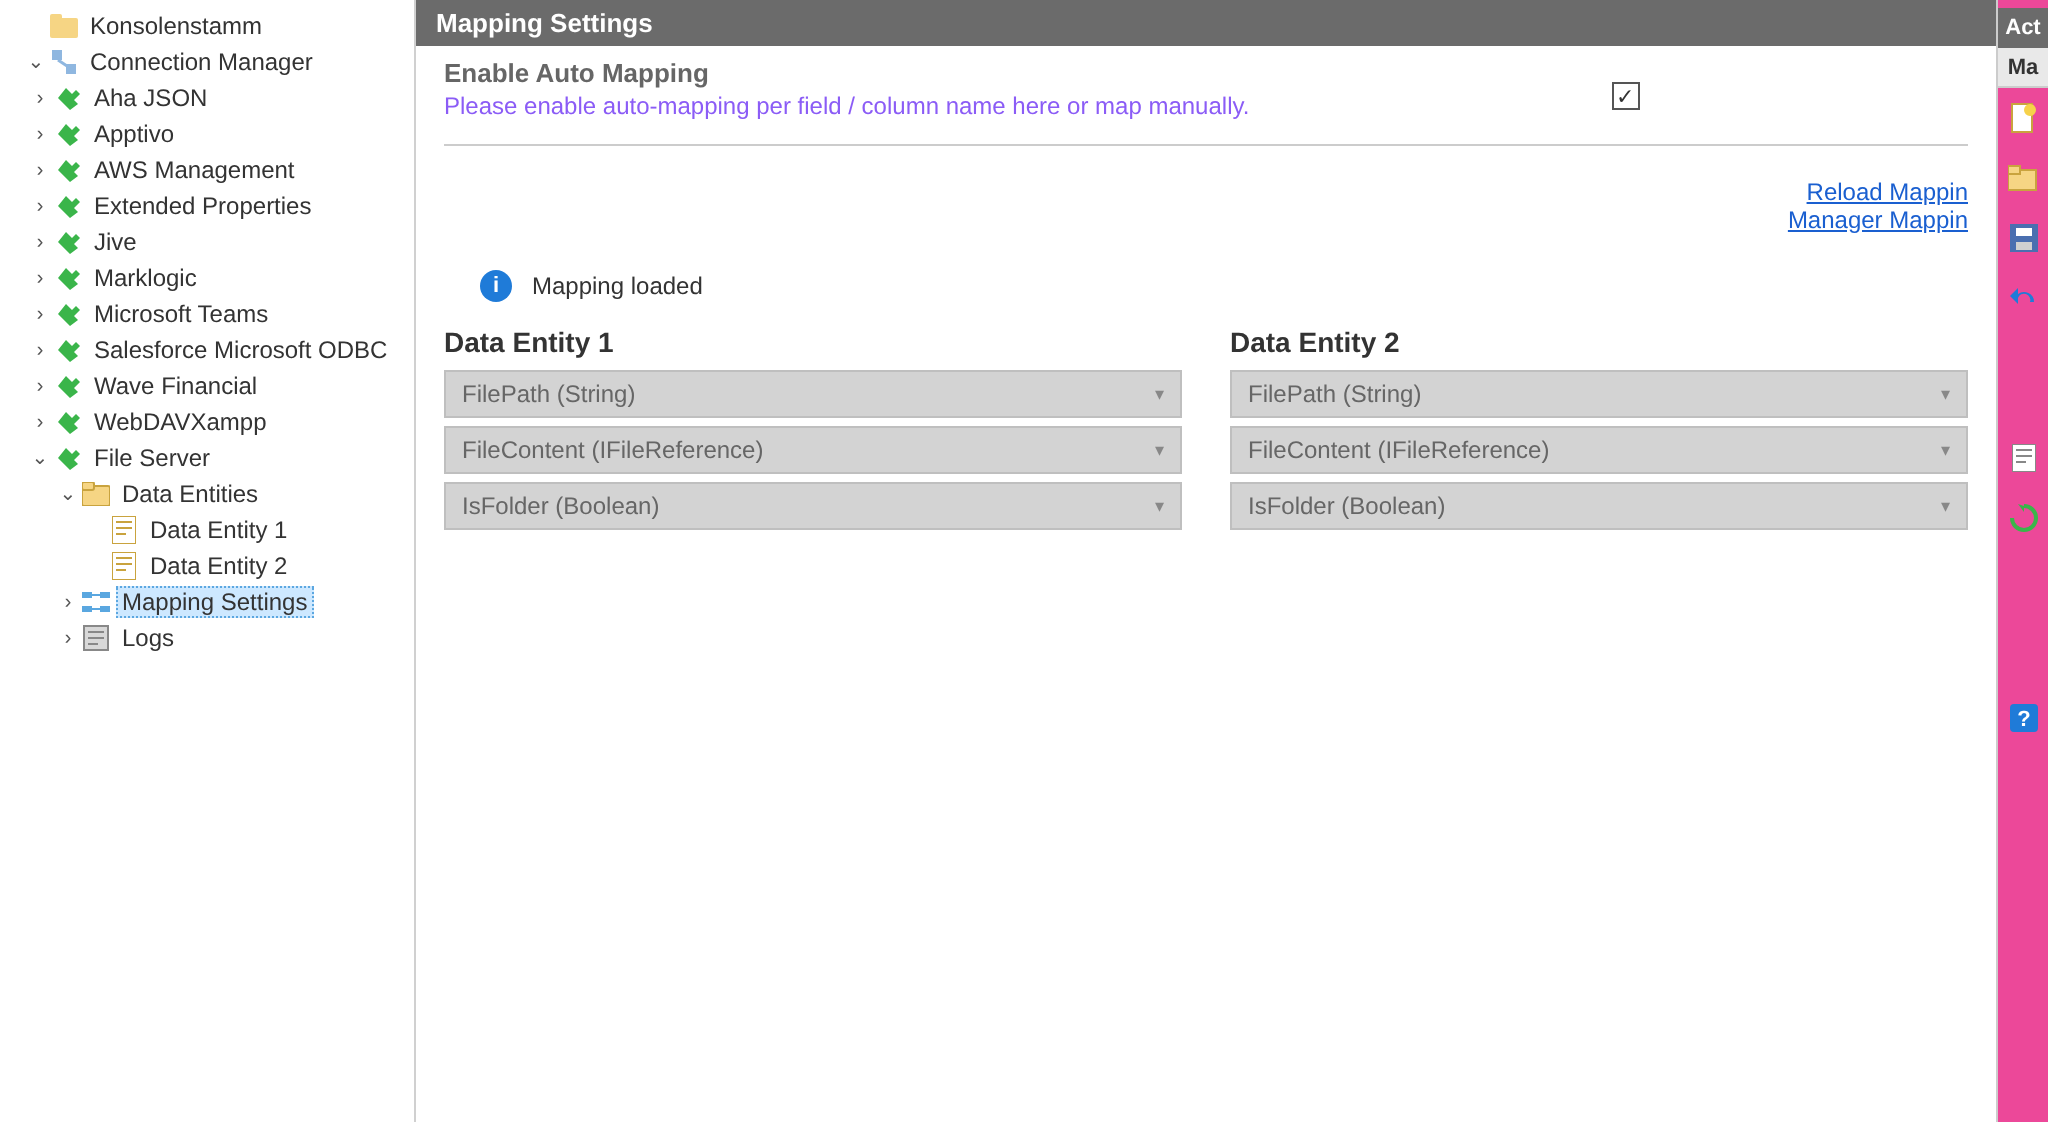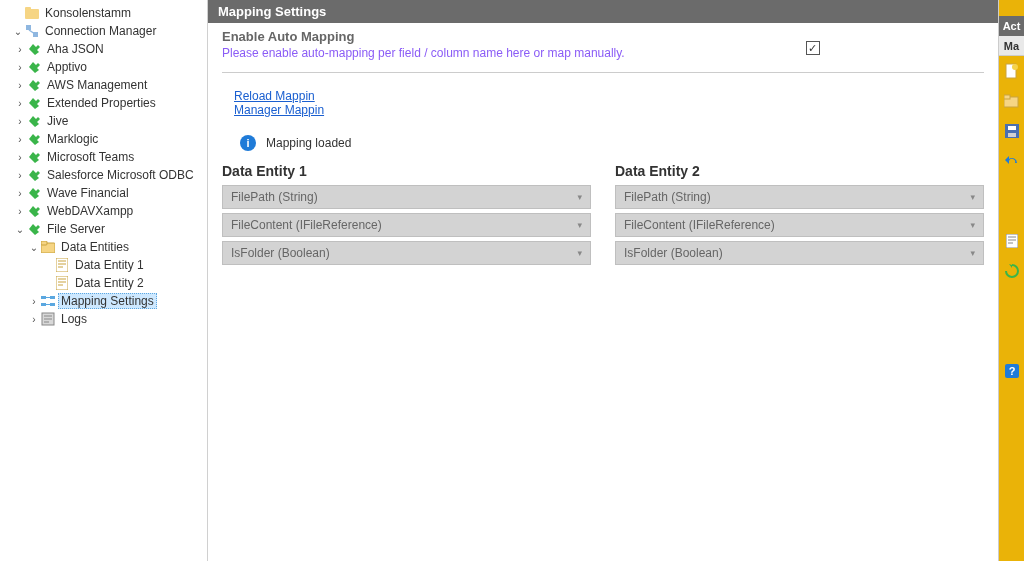--- a/index.html
+++ b/index.html
@@ -99,21 +99,21 @@
     justify-content: center;
     align-items: center;
     padding-top: 12px;
   }
   .enable-check .chk {
     width: 14px; height: 14px; border:1px solid #555; display:flex;align-items:center;justify-content:center;font-size:11px;
   }
   .hint-row {
     color:#888; font-size:12px; margin:18px 2px 6px 2px; line-height:1.35;
   }
-  .links-row { text-align:left; margin-top:16px; }
+  .links-row { text-align:right; margin-top:16px; }
   .links-row a { color:#1a5fd0; text-decoration:underline; font-size:12px; display:inline-block; margin-left:12px; cursor:pointer; }
   .links-row a:first-child { display:block; }
   .status-row {
     display:flex; align-items:center; gap:10px; margin:18px 0 10px 18px;
   }
   .status-row .info-ic {
     width:16px;height:16px;border-radius:50%;background:#1f7bd8;color:#fff;display:flex;align-items:center;justify-content:center;font-weight:bold;font-size:11px;
   }
   .status-row .txt { color:#333; }
   .entities-row { display:flex; gap:24px; }
@@ -124,23 +124,23 @@
     height:24px; display:flex; align-items:center; justify-content:space-between;
     padding:0 8px; margin-bottom:4px; font-size:12px;
   }
   .field-sel .chev { color:#888; font-size:9px; }
 
   
   .action-bar {
     width: 26px;
     height: 100%;
     border-left:1px solid #ccc;
-    background:#eab308;
+    background:#ec4899;
     display:flex; flex-direction:column; align-items:center;
-    padding-top:16px;
+    padding-top:4px;
   }
   .action-bar .hdr {
     height:20px; width:100%; background:#6b6b6b; color:#fff;
     font-size:11px; font-weight:bold; display:flex; align-items:center; justify-content:center;
     overflow:hidden;
   }
   .action-bar .tab {
     height:20px; width:100%; background:#e9e9e9; color:#333; border-bottom:1px solid #ccc;
     font-size:11px; font-weight:bold; display:flex; align-items:center; justify-content:center;
   }

